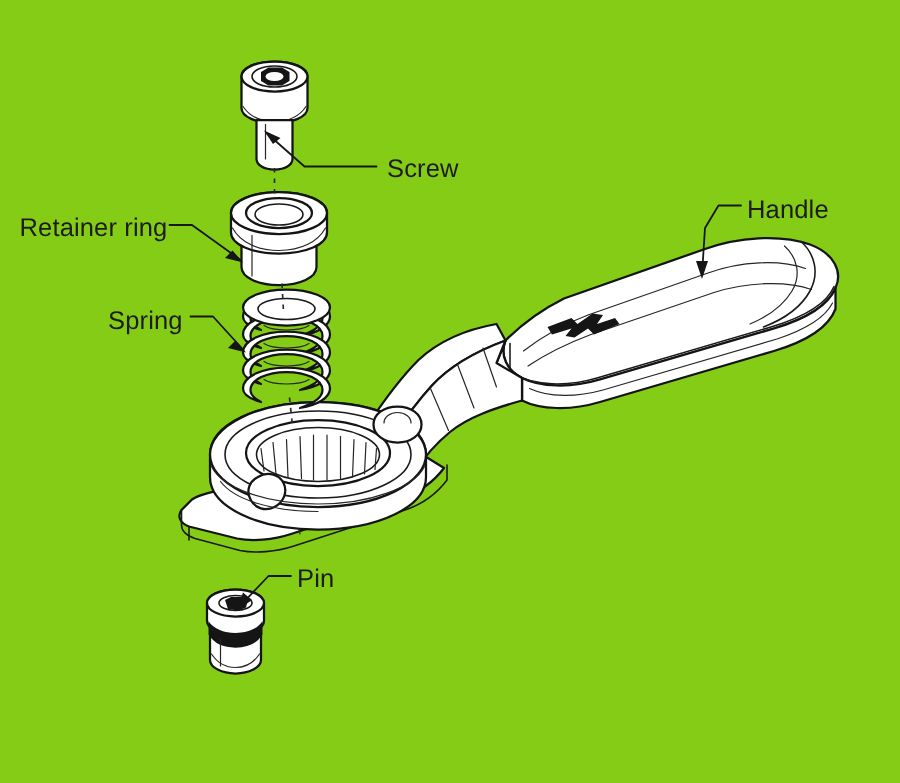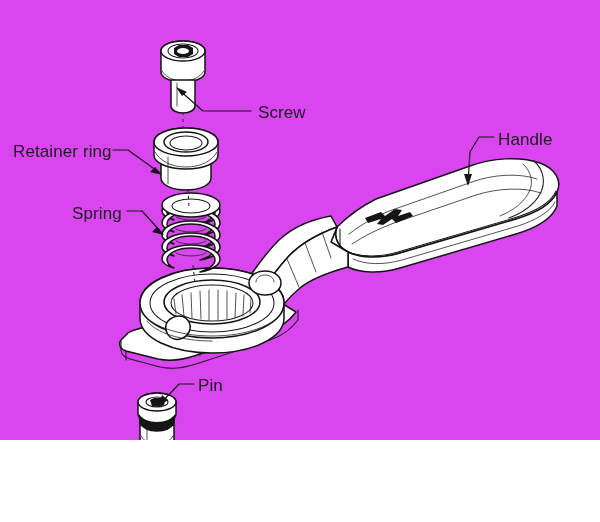--- a/index.html
+++ b/index.html
@@ -7,22 +7,22 @@
     margin: 0;
     padding: 0;
     background: #ffffff;
   }
   body {
     font-family: "Liberation Sans", sans-serif;
   }
   #diagram-root {
     position: relative;
     width: 600px;
-    height: 440px;
-    background: #d946ef;
+    height: 522px;
+    background: #84cc16;
     overflow: hidden;
   }
   #diagram-svg {
     position: absolute;
     top: 0;
     left: 0;
     width: 600px;
     height: 522px;
     display: block;
   }

